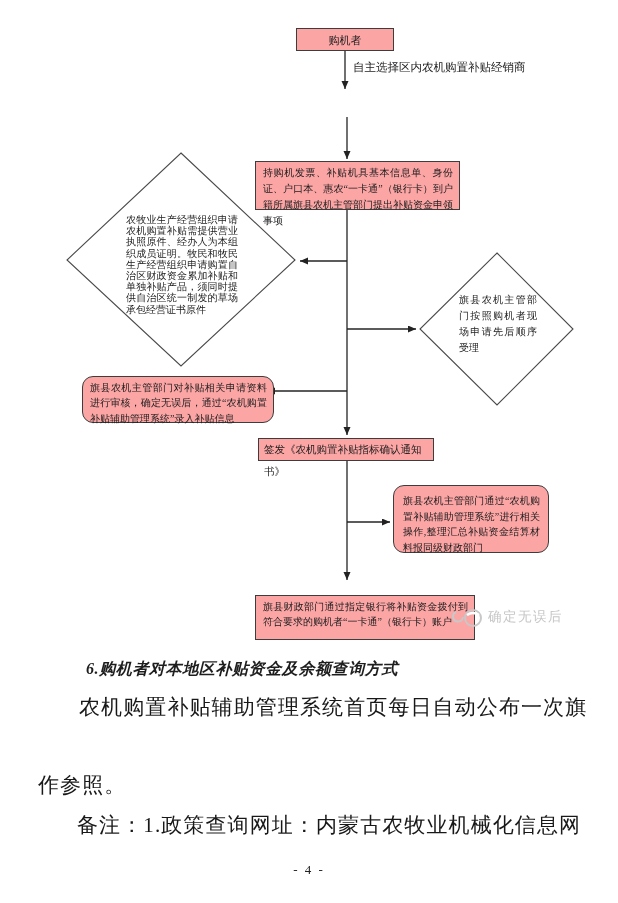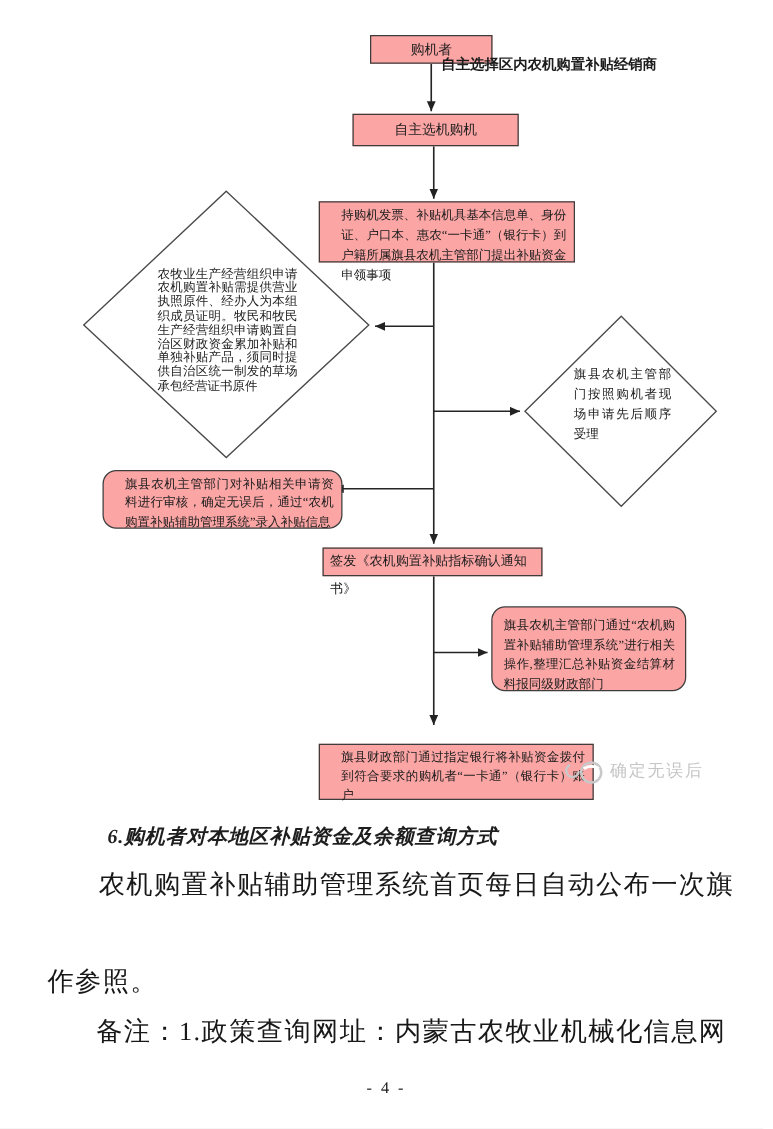--- a/index.html
+++ b/index.html
@@ -5,21 +5,21 @@
   html,body{margin:0;padding:0;background:#e9e9e9;}
   .page{
     position:relative;width:618px;height:903px;background:#ffffff;
     font-family:"Liberation Serif","DejaVu Serif",serif;color:#1e1e1e;
     overflow:hidden;margin:0 auto;
   }
   .connectors{position:absolute;left:0;top:0;pointer-events:none;}
   .fc-node{position:absolute;box-sizing:border-box;background:#fca5a5;
     border:1px solid #3d3d3d;font-size:10px;line-height:16px;color:#1c1c1c;}
   .fc-center{display:flex;align-items:center;justify-content:center;text-align:center;}
-  .fc-multiline{padding:3px 6px 2px 17px;text-align:justify;}
+  .fc-multiline{padding:3px 6px 2px 7px;text-align:justify;}
   .fc-round{border-radius:11px;}
   .fc-text{position:absolute;font-size:10px;color:#1c1c1c;text-align:justify;background:transparent;}
   .edge-label{position:absolute;font-size:11.5px;color:#1c1c1c;white-space:nowrap;}
   .heading{position:absolute;font-weight:bold;font-size:16px;letter-spacing:0.6px;white-space:nowrap;font-style:italic;}
   .bodyline{position:absolute;font-size:21px;white-space:nowrap;color:#181818;}
   .ls1{letter-spacing:1.1px;}
   .ls0{letter-spacing:0.3px;}
   .footer{position:absolute;left:7px;top:862px;width:604px;text-align:center;font-size:13px;letter-spacing:2px;color:#222;}
   .watermark{position:absolute;left:452px;top:604px;display:flex;align-items:center;color:#c6c6c6;}
   .watermark .wm-label{font-size:13.5px;letter-spacing:1.5px;margin-left:4px;
@@ -47,23 +47,22 @@
       <line x1="347" y1="261" x2="300" y2="261" marker-end="url(#ah)"></line>
       <line x1="347" y1="329" x2="416" y2="329" marker-end="url(#ah)"></line>
       <line x1="347" y1="391" x2="267" y2="391" marker-end="url(#ah)"></line>
       <line x1="347" y1="461" x2="347" y2="580" marker-end="url(#ah)"></line>
       <line x1="347" y1="522" x2="390" y2="522" marker-end="url(#ah)"></line>
     </g>
   </svg>
 
   <div class="fc-node fc-center" style="left:296px;top:28px;width:98px;height:23px;font-size:11px;">购机者</div>
 
-  <div class="edge-label" style="left:353px;top:44px;font-weight:bold;">自主选择区内农机购置补贴经销商</div>
+  <div class="edge-label" style="left:353px;top:60px;">自主选择区内农机购置补贴经销商</div>
 
-  <div class="fc-node fc-center" style="left:282px;top:91px;width:133px;height:26px;font-size:11px;">自主选机购机</div>
 
   <div class="fc-node fc-multiline" style="left:255px;top:161px;width:205px;height:49px;">持购机发票、补贴机具基本信息单、身份证、户口本、惠农“一卡通”（银行卡）到户籍所属旗县农机主管部门提出补贴资金申领事项</div>
 
   <div class="fc-text" style="left:126px;top:214px;width:112px;line-height:11.2px;font-size:10px;">农牧业生产经营组织申请农机购置补贴需提供营业执照原件、经办人为本组织成员证明。牧民和牧民生产经营组织申请购置自治区财政资金累加补贴和单独补贴产品，须同时提供自治区统一制发的草场承包经营证书原件</div>
 
   <div class="fc-text" style="left:459px;top:292px;width:78px;line-height:16px;font-size:10px;">旗县农机主管部门按照购机者现场申请先后顺序受理</div>
 
   <div class="fc-node fc-multiline fc-round" style="left:82px;top:376px;width:192px;height:47px;line-height:15.3px;">旗县农机主管部门对补贴相关申请资料进行审核，确定无误后，通过“农机购置补贴辅助管理系统”录入补贴信息</div>
 
   <div class="fc-node" style="left:258px;top:438px;width:176px;height:23px;font-size:10.5px;line-height:22px;padding-left:5px;">签发《农机购置补贴指标确认通知书》</div>

